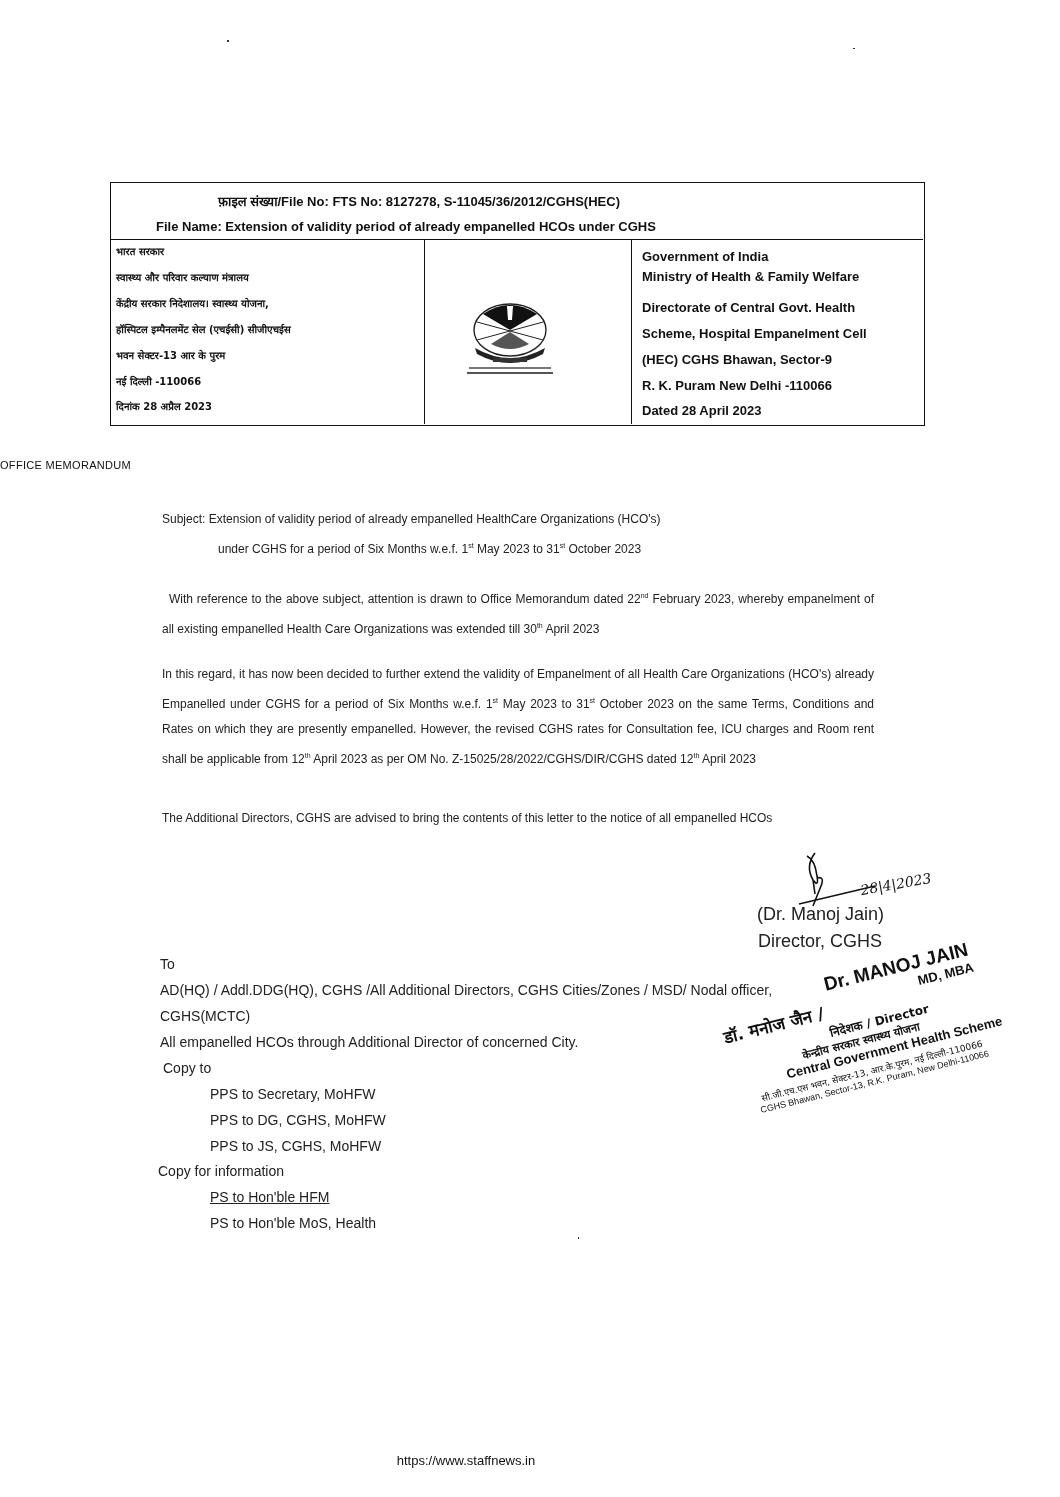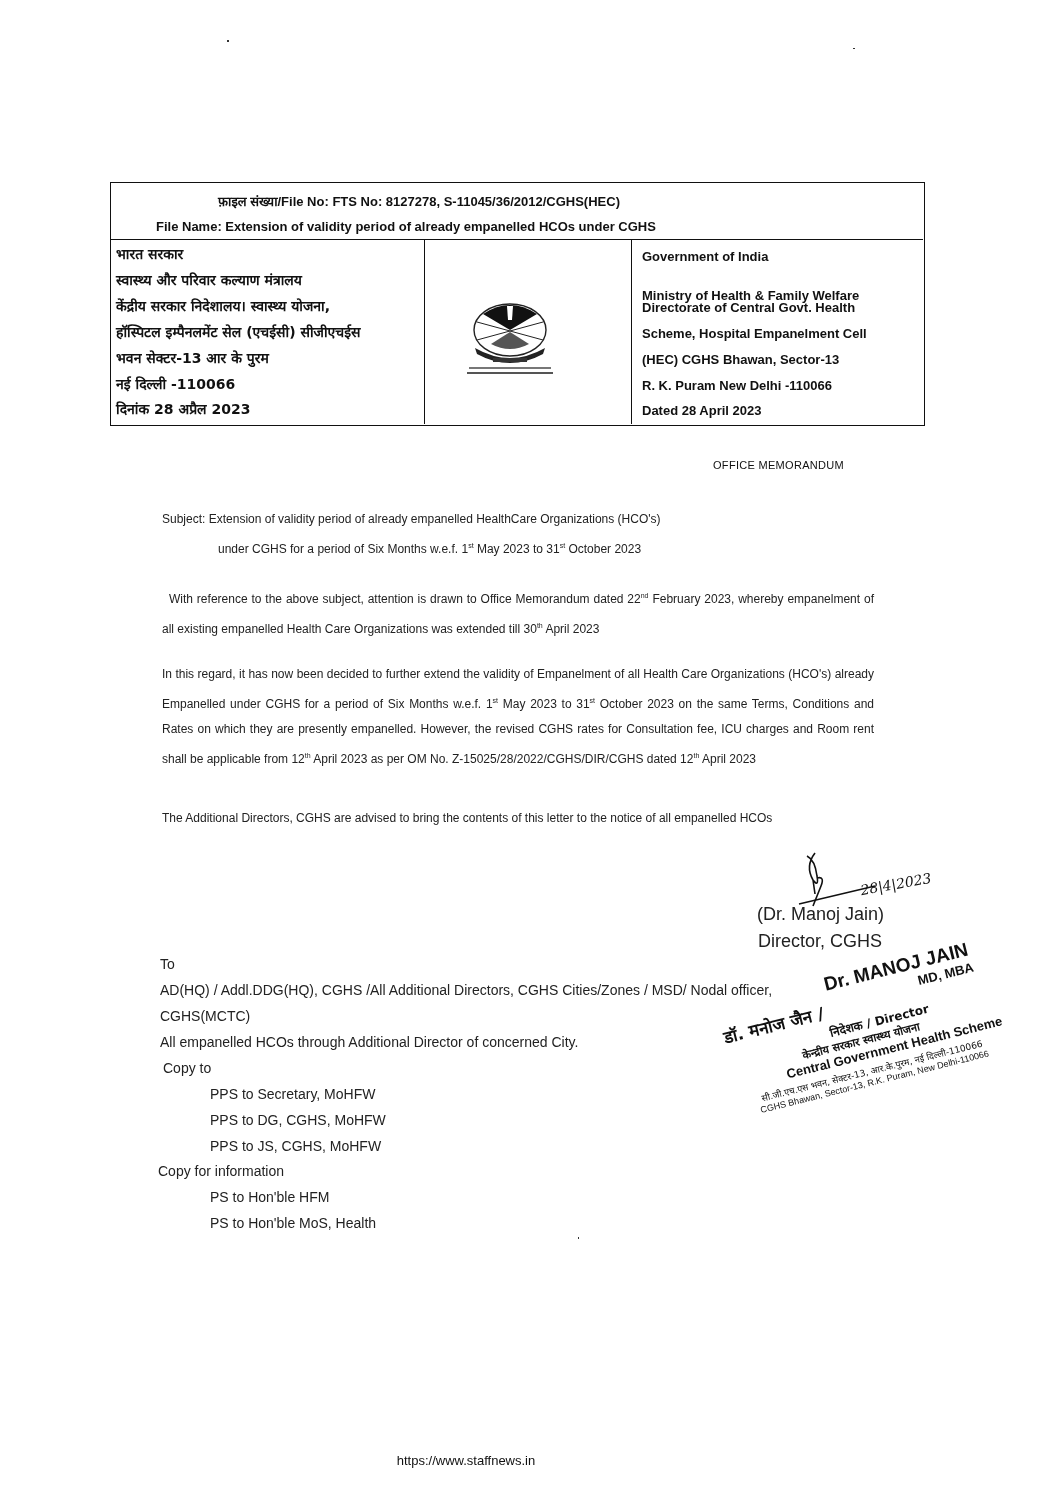--- a/index.html
+++ b/index.html
@@ -10,28 +10,28 @@
 
   
   .dot { position: absolute; background: #333; width: 2px; height: 2px; }
 
   
   .hdr-box { position: absolute; left: 110px; top: 182px; width: 813px; height: 242px; border: 1px solid #111; }
   .hdr-divider-h { position: absolute; left: 110px; top: 239px; width: 813px; height: 1px; background: #111; }
   .hdr-divider-v1 { position: absolute; left: 424px; top: 240px; width: 1px; height: 184px; background: #111; }
   .hdr-divider-v2 { position: absolute; left: 631px; top: 240px; width: 1px; height: 184px; background: #111; }
   .hdr-line { position: absolute; font-size: 13px; font-weight: bold; white-space: nowrap; }
-  .hi-line { position: absolute; left: 116px; font-size: 14px; font-weight: bold; white-space: nowrap; font-family: "DejaVu Sans", sans-serif; }
+  .hi-line { position: absolute; left: 116px; font-size: 10px; font-weight: bold; white-space: nowrap; font-family: "DejaVu Sans", sans-serif; }
   .en-line { position: absolute; left: 642px; font-size: 13px; font-weight: bold; white-space: nowrap; }
 
   
   .logo { position: absolute; left: 455px; top: 292px; width: 110px; height: 92px; }
 
   
-  .memo-title { position: absolute; left: 0; width: 844px; top: 459px; text-align: right; font-size: 11px; letter-spacing: 0.3px; }
+  .memo-title { position: absolute; left: 0; width: 844px; top: 459px; text-align: left; font-size: 11px; letter-spacing: 0.3px; }
   .para { position: absolute; font-size: 12px; line-height: 25.6px; color: #222; }
   .para-justify { text-align: justify; text-align-last: left; }
   sup { font-size: 7px; vertical-align: 5px; }
 
   .sig-line { position: absolute; font-size: 18px; white-space: nowrap; color: #222; }
   .addr { position: absolute; font-size: 14px; white-space: nowrap; color: #222; }
 
   .stamp { position: absolute; left: 720px; top: 940px; width: 320px; height: 190px; transform: rotate(-14deg); transform-origin: 50% 50%; }
   .stamp div { position: absolute; white-space: nowrap; color: #111; }
 
@@ -72,24 +72,24 @@
     <path d="M36 52 L55 40 L74 52 Q55 62 36 52 Z" fill="#555"></path>
     <path d="M20 56 Q55 76 90 56 L88 62 Q55 80 22 62 Z" fill="#222"></path>
     <rect x="38" y="66" width="34" height="4" fill="#333"></rect>
     <rect x="14" y="75" width="82" height="2" fill="#777"></rect>
     <rect x="12" y="80" width="86" height="2" fill="#555"></rect>
   </svg>
 </div>
 
 <div>
   <div class="en-line cal" style="top:249px;">Government of India</div>
-  <div class="en-line cal" style="top:288px;">Ministry of Health &amp; Family Welfare</div>
+  <div class="en-line cal" style="top:269px;">Ministry of Health &amp; Family Welfare</div>
   <div class="en-line cal" style="top:300px;">Directorate of Central Govt. Health</div>
   <div class="en-line cal" style="top:326px;">Scheme, Hospital Empanelment Cell</div>
-  <div class="en-line cal" style="top:352px;">(HEC) CGHS Bhawan, Sector-13</div>
+  <div class="en-line cal" style="top:352px;">(HEC) CGHS Bhawan, Sector-9</div>
   <div class="en-line cal" style="top:378px;">R. K. Puram New Delhi -110066</div>
   <div class="en-line cal" style="top:403px;">Dated 28 April 2023</div>
 </div>
 
 <div class="memo-title cal">OFFICE MEMORANDUM</div>
 
 <div class="para cal" style="left:162px;top:507px;width:720px;white-space:nowrap;">Subject: Extension of validity period of already empanelled HealthCare Organizations (HCO's)</div>
 <div class="para cal" style="left:218px;top:533px;width:680px;white-space:nowrap;"><span>under CGHS for a period of Six Months w.e.f. 1</span><sup>st</sup><span> May 2023 to 31</span><sup>st</sup><span> October 2023</span></div>
 
 <div class="para cal para-justify" style="left:162px;top:583px;width:712px;text-indent:7px;"><span>With reference to the above subject, attention is drawn to Office Memorandum dated 22</span><sup>nd</sup><span> February 2023, whereby empanelment of all existing empanelled Health Care Organizations was extended till 30</span><sup>th</sup><span> April 2023</span></div>
@@ -111,21 +111,21 @@
 <div>
   <div class="addr arial" style="left:160px;top:956px;">To</div>
   <div class="addr arial" style="left:160px;top:982px;">AD(HQ) / Addl.DDG(HQ), CGHS /All Additional Directors, CGHS Cities/Zones / MSD/ Nodal officer,</div>
   <div class="addr arial" style="left:160px;top:1008px;">CGHS(MCTC)</div>
   <div class="addr arial" style="left:160px;top:1034px;">All empanelled HCOs through Additional Director of concerned City.</div>
   <div class="addr arial" style="left:163px;top:1060px;">Copy to</div>
   <div class="addr arial" style="left:210px;top:1086px;">PPS to Secretary, MoHFW</div>
   <div class="addr arial" style="left:210px;top:1112px;">PPS to DG, CGHS, MoHFW</div>
   <div class="addr arial" style="left:210px;top:1138px;">PPS to JS, CGHS, MoHFW</div>
   <div class="addr arial" style="left:158px;top:1163px;">Copy for information</div>
-  <div class="addr arial" style="left:210px;top:1189px;">PS to Hon'ble HFM</div>
+  <div class="addr arial" style="left:210px;top:1189px;text-decoration:underline;">PS to Hon'ble HFM</div>
   <div class="addr arial" style="left:210px;top:1215px;">PS to Hon'ble MoS, Health</div>
 </div>
 
 <div class="stamp arial">
   <div style="left:118px;top:22px;font-size:19px;font-weight:bold;">Dr. MANOJ JAIN</div>
   <div style="left:210px;top:44px;font-size:13px;font-weight:bold;">MD, MBA</div>
   <div style="left:8px;top:48px;font-size:17px;font-weight:bold;font-family:'DejaVu Sans',sans-serif;">डॉ. मनोज जैन /</div>
   <div style="left:112px;top:72px;font-size:12px;font-weight:bold;font-family:'DejaVu Sans',sans-serif;">निदेशक / Director</div>
   <div style="left:80px;top:88px;font-size:11px;font-weight:bold;font-family:'DejaVu Sans',sans-serif;">केन्द्रीय सरकार स्वास्थ्य योजना</div>
   <div style="left:60px;top:103px;font-size:13px;font-weight:bold;">Central Government Health Scheme</div>

